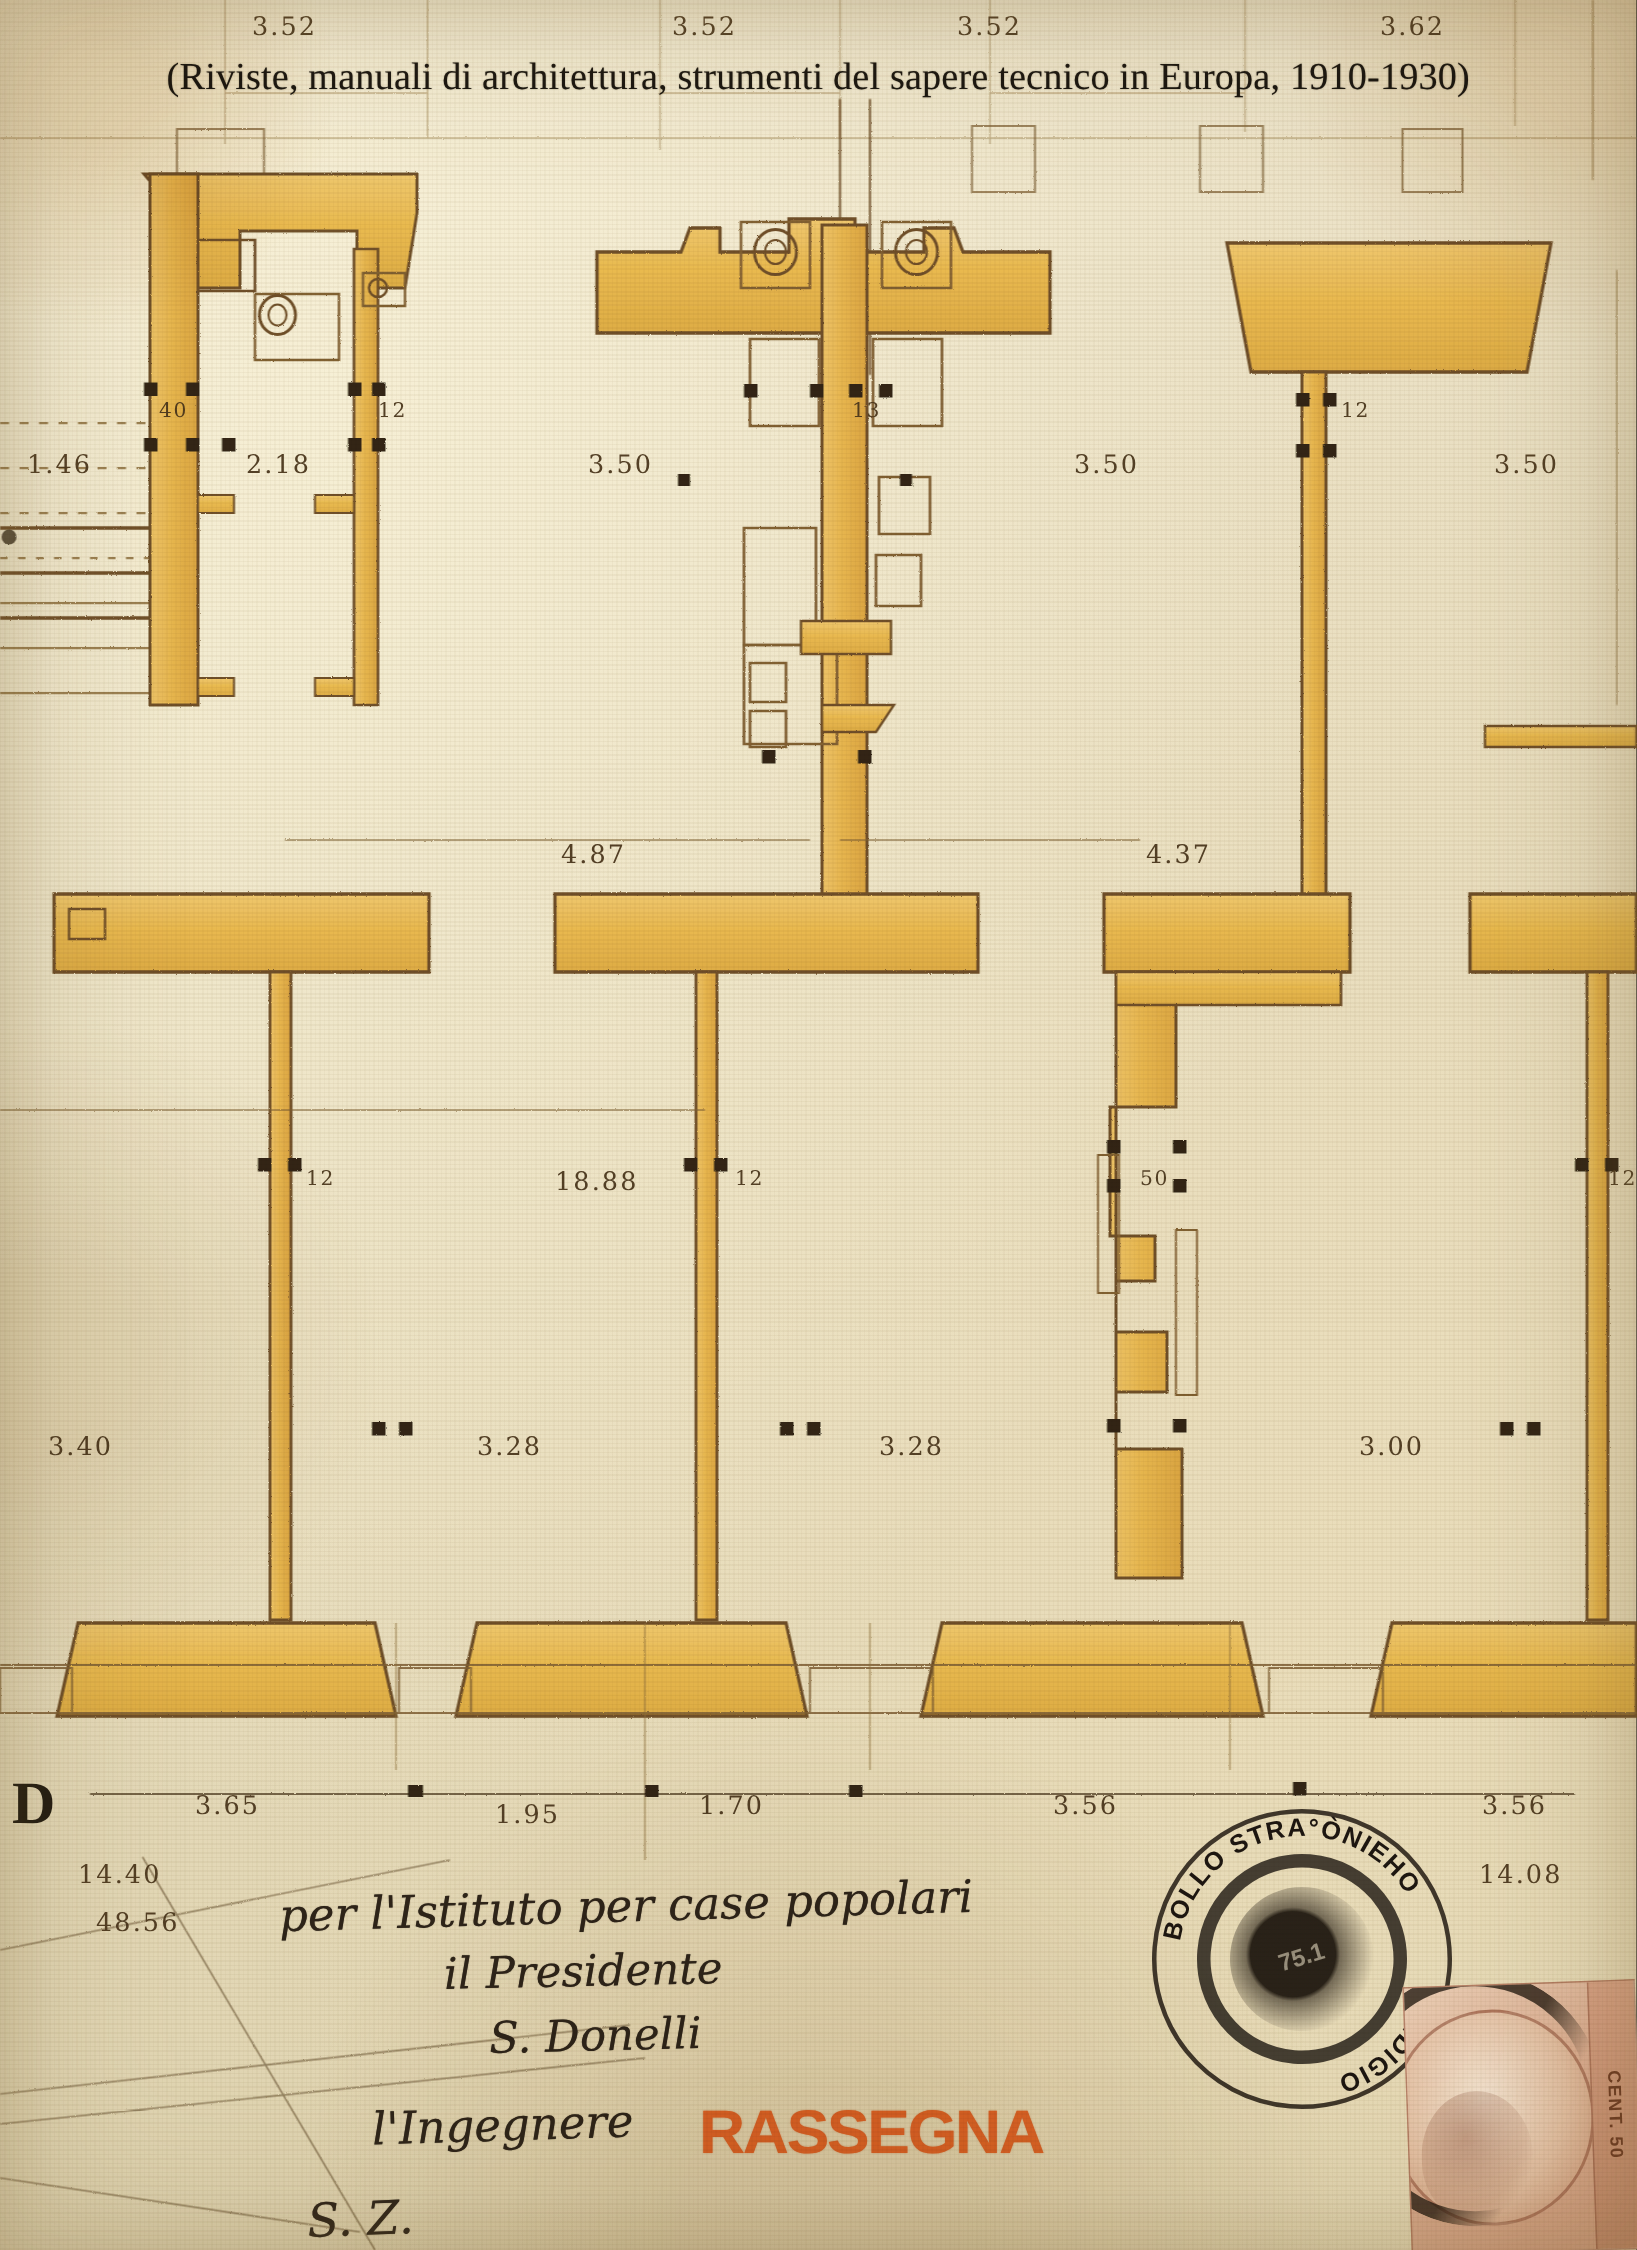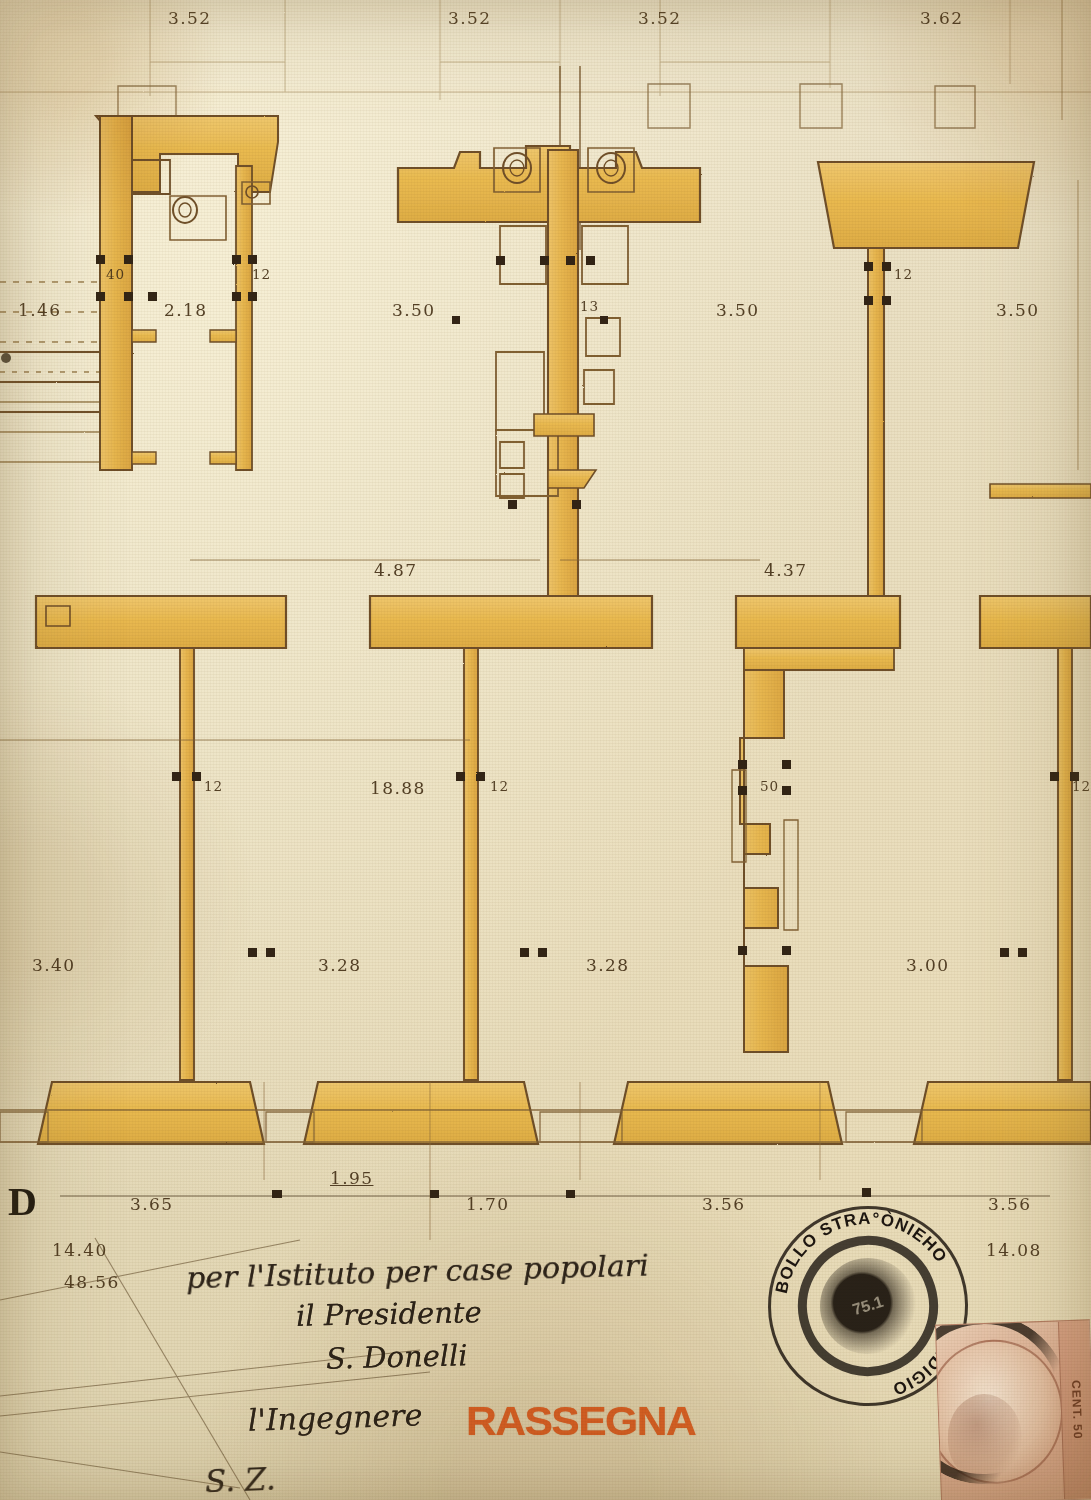--- a/index.html
+++ b/index.html
@@ -315,50 +315,51 @@
     </g>
   </svg>
 
   <div id="dims">
       <div class="dim" style="left: 168px; top: 8px;">3.52</div>
       <div class="dim" style="left: 448px; top: 8px;">3.52</div>
       <div class="dim" style="left: 638px; top: 8px;">3.52</div>
       <div class="dim" style="left: 920px; top: 8px;">3.62</div>
       <div class="dim sm" style="left: 106px; top: 266px;">40</div>
       <div class="dim sm" style="left: 252px; top: 266px;">12</div>
-      <div class="dim sm" style="left: 580px; top: 266px; margin-top: 32px;">13</div>
+      <div class="dim sm" style="left: 568px; top: 266px;">13</div>
       <div class="dim sm" style="left: 894px; top: 266px;">12</div>
       <div class="dim" style="left: 18px; top: 300px;">1.46</div>
       <div class="dim" style="left: 164px; top: 300px;">2.18</div>
       <div class="dim" style="left: 392px; top: 300px;">3.50</div>
       <div class="dim" style="left: 716px; top: 300px;">3.50</div>
       <div class="dim" style="left: 996px; top: 300px;">3.50</div>
       <div class="dim" style="left: 374px; top: 560px;">4.87</div>
       <div class="dim" style="left: 764px; top: 560px;">4.37</div>
       <div class="dim" style="left: 370px; top: 778px;">18.88</div>
       <div class="dim sm" style="left: 204px; top: 778px;">12</div>
       <div class="dim sm" style="left: 490px; top: 778px;">12</div>
       <div class="dim sm" style="left: 760px; top: 778px;">50</div>
       <div class="dim sm" style="left: 1072px; top: 778px;">12</div>
       <div class="dim" style="left: 32px; top: 955px;">3.40</div>
       <div class="dim" style="left: 318px; top: 955px;">3.28</div>
       <div class="dim" style="left: 586px; top: 955px;">3.28</div>
       <div class="dim" style="left: 906px; top: 955px;">3.00</div>
       <div class="dim" style="left: 130px; top: 1194px;">3.65</div>
-      <div class="dim" style="left: 330px; top: 1168px; text-decoration: underline;">1.95</div>
+      <div class="dim" style="left: 330px; top: 1200px;">1.95</div>
       <div class="dim" style="left: 466px; top: 1194px;">1.70</div>
       <div class="dim" style="left: 702px; top: 1194px;">3.56</div>
       <div class="dim" style="left: 988px; top: 1194px;">3.56</div>
       <div class="dim" style="left: 52px; top: 1240px;">14.40</div>
       <div class="dim" style="left: 986px; top: 1240px;">14.08</div>
       <div class="dim" style="left: 64px; top: 1272px;">48.56</div>
     </div>
 
   <div class="bigD">D</div>
 
+  <div class="title">(Riviste, manuali di architettura, strumenti del sapere tecnico in Europa, 1910-1930)</div>
 
   <div class="hand h1">per l'Istituto per case popolari</div>
   <div class="hand h2">il Presidente</div>
   <div class="hand h3">S. Donelli</div>
   <div class="hand h4">l'Ingegnere</div>
   <div class="hand h5">S. Z.</div>
 
   <div class="rassegna">RASSEGNA</div>
 
   <div class="stamp-round">

